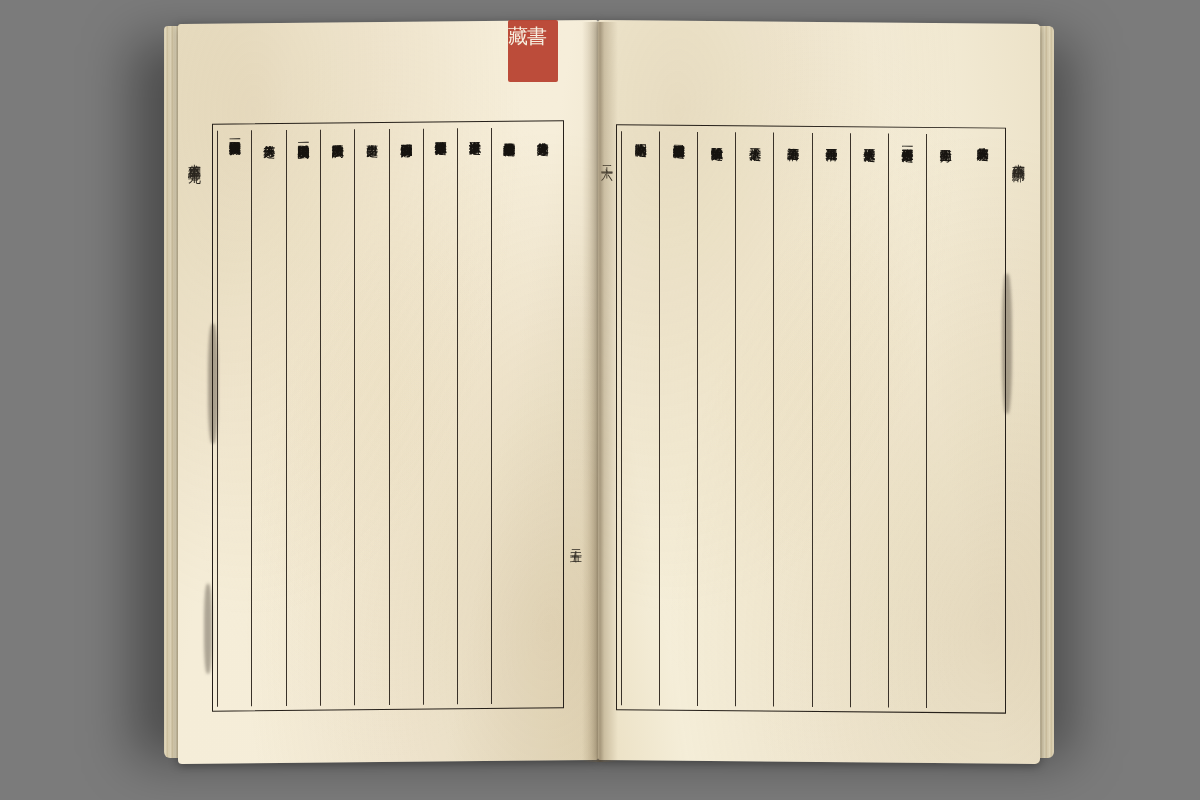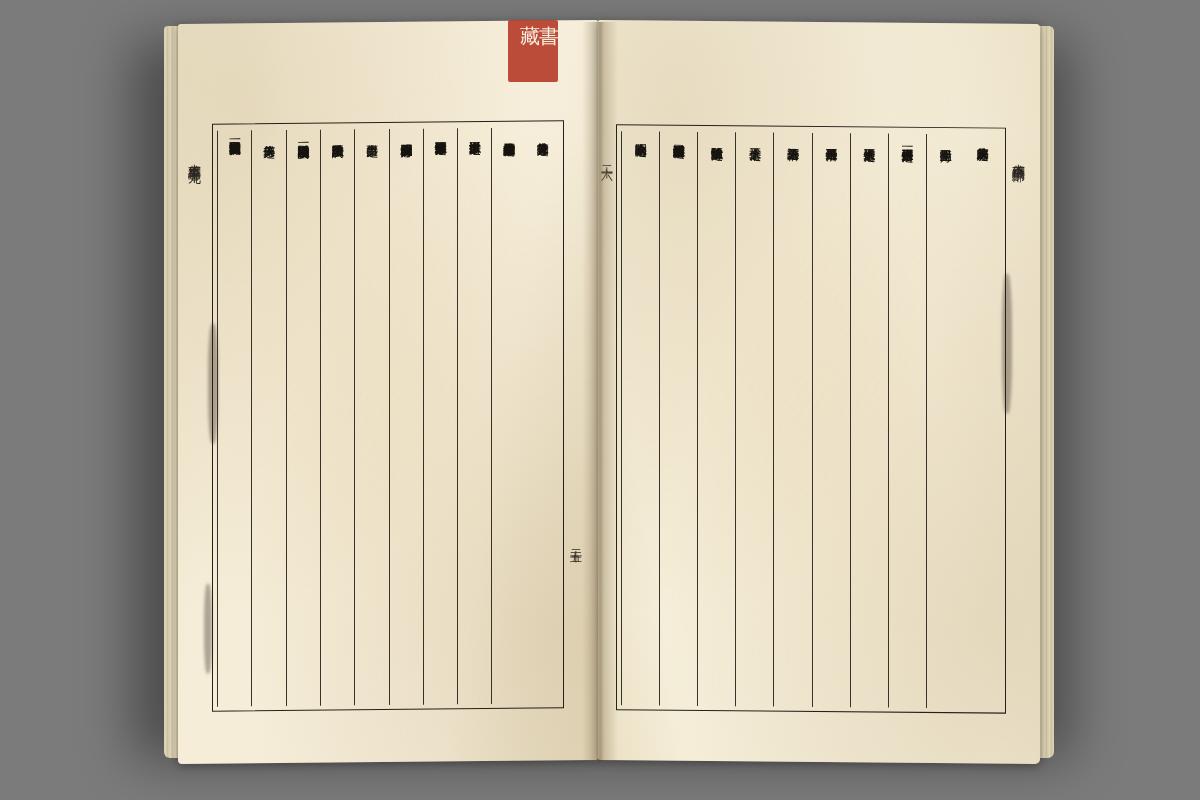--- a/index.html
+++ b/index.html
@@ -104,21 +104,21 @@
     position: absolute;
     left: 330px;
     top: -2px;
     width: 50px;
     height: 62px;
     background: #b8402e;
     color: #f7efe0;
     font-family: "DejaVu Serif", serif;
     font-size: 20px;
     line-height: 1.05;
-    text-align: right;
+    text-align: left;
     padding-top: 6px;
     box-sizing: border-box;
     letter-spacing: -1px;
     opacity: 0.93;
     border-radius: 2px;
   }
 
   
   .frame {
     position: absolute;

